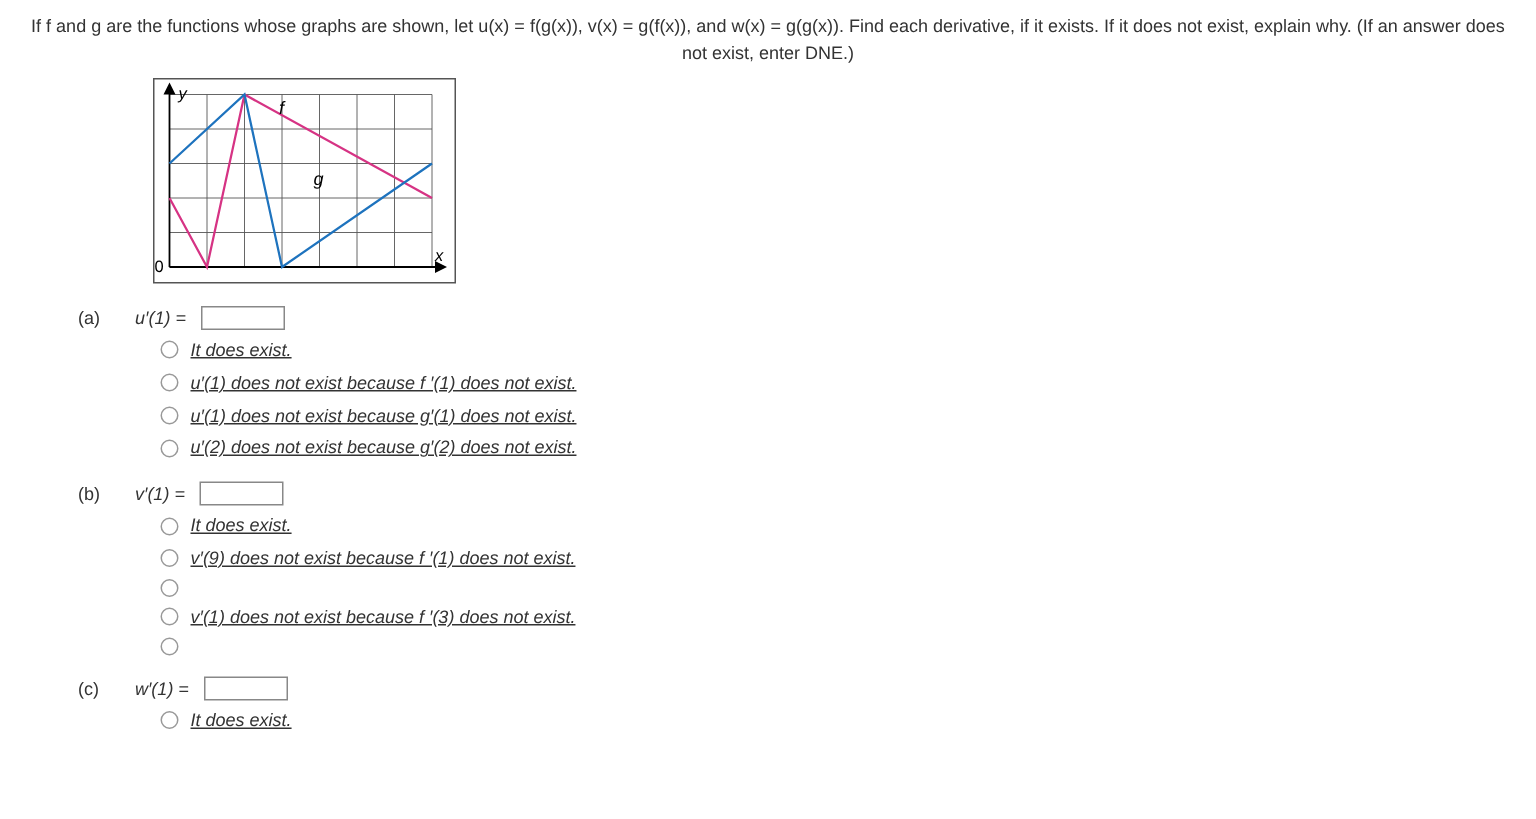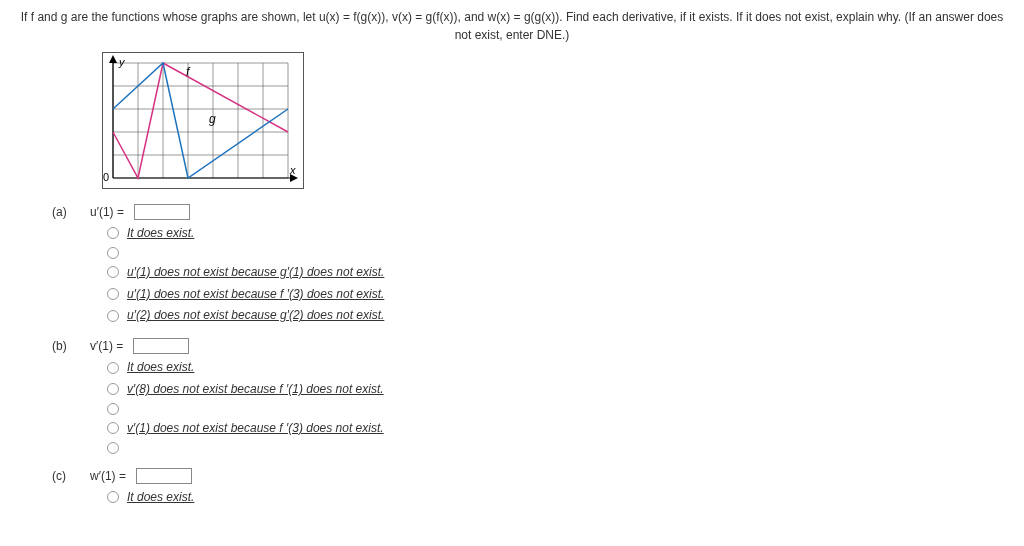--- a/index.html
+++ b/index.html
@@ -31,20 +31,21 @@
   .part-header {
     display: flex;
     align-items: center;
     gap: 10px;
     margin-bottom: 4px;
   }
   .part-label {
     width: 28px;
   }
   .eqn {
+    font-style: italic;
   }
   .input-box {
     width: 56px;
     height: 16px;
     border: 1px solid #888;
     background: #fff;
     box-sizing: border-box;
   }
   .options {
     margin-left: 55px;
@@ -119,28 +120,25 @@
     <span class="eqn">u′(1) =</span>
     <span class="input-box"></span>
   </div>
   <div class="options">
     <div class="opt">
         <span class="radio"></span>
         <span class="i">It does exist.</span>
       </div>
     <div class="opt">
         <span class="radio"></span>
+        <span class="i">u′(1) does not exist because f ′(1) does not exist.</span>
       </div>
     <div class="opt">
         <span class="radio"></span>
         <span class="i">u′(1) does not exist because g′(1) does not exist.</span>
-      </div>
-    <div class="opt">
-        <span class="radio"></span>
-        <span class="i">u′(1) does not exist because f ′(3) does not exist.</span>
       </div>
     <div class="opt">
         <span class="radio"></span>
         <span class="i">u′(2) does not exist because g′(2) does not exist.</span>
       </div>
   </div>
 </div>
 
 <div class="part">
   <div class="part-header">
@@ -148,21 +146,21 @@
     <span class="eqn">v′(1) =</span>
     <span class="input-box"></span>
   </div>
   <div class="options">
     <div class="opt">
         <span class="radio"></span>
         <span class="i">It does exist.</span>
       </div>
     <div class="opt">
         <span class="radio"></span>
-        <span class="i">v′(8) does not exist because f ′(1) does not exist.</span>
+        <span class="i">v′(9) does not exist because f ′(1) does not exist.</span>
       </div>
     <div class="opt">
         <span class="radio"></span>
       </div>
     <div class="opt">
         <span class="radio"></span>
         <span class="i">v′(1) does not exist because f ′(3) does not exist.</span>
       </div>
     <div class="opt">
         <span class="radio"></span>

